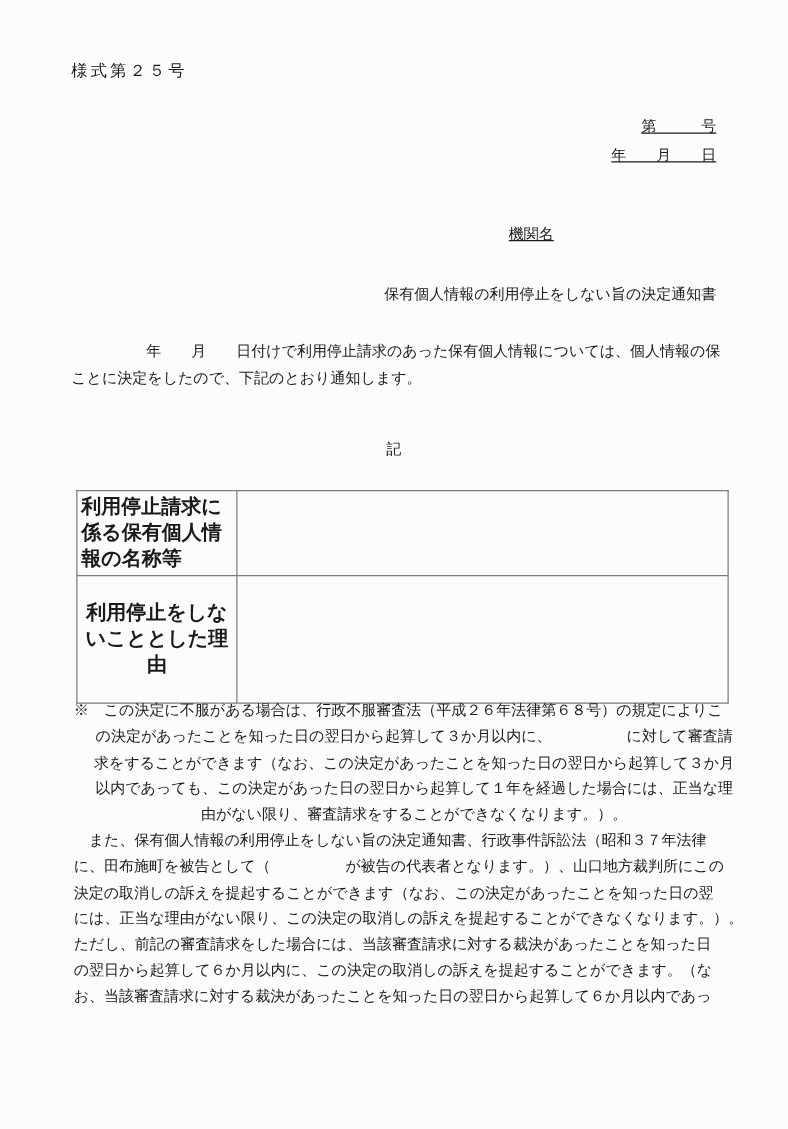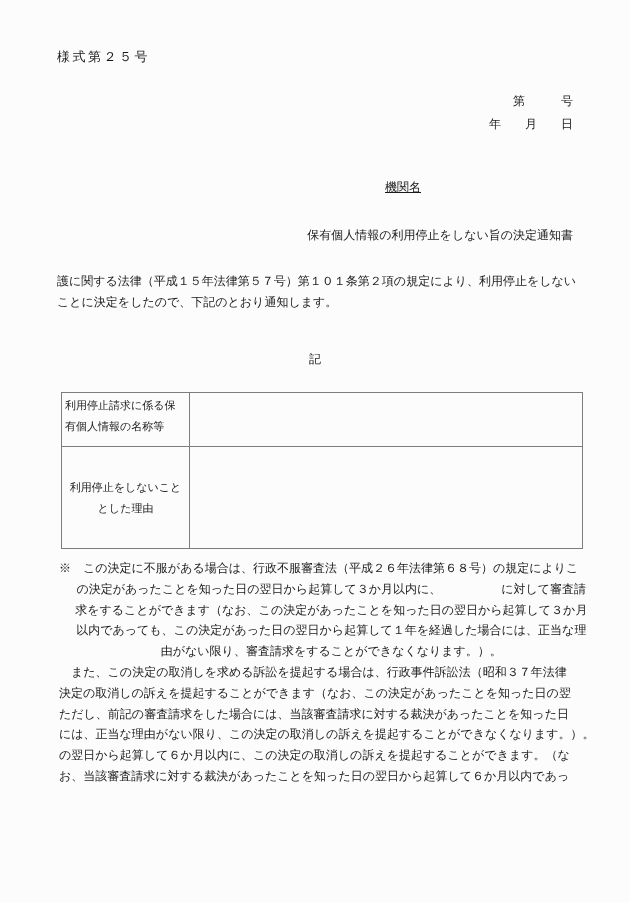--- a/index.html
+++ b/index.html
@@ -18,44 +18,46 @@
   .form-no {
     top: 48px; left: 57px;
     font-size: 13px;
     letter-spacing: 2.5px;
     white-space: pre;
   }
   .right-block {
     top: 90px; left: 57px; width: 516px;
     text-align: right;
     line-height: 23px;
+    text-decoration: underline;
   }
   .right-block div { white-space: pre; }
   .addressee { top: 156px; left: 78px; white-space: pre; letter-spacing: 0.5px; }
-  .issuer    { top: 179px; left: 385px; white-space: pre; text-decoration: underline; }
+  .issuer    { top: 179px; left: 407px; white-space: pre; text-decoration: underline; }
   .doc-title {
     top: 227px; left: 57px; width: 516px;
     text-align: right;
     white-space: pre;
   }
   .body-para { top: 271px; left: 57px; line-height: 21px; }
   .body-para div { white-space: pre; }
   .ki-marker { top: 351px; left: 57px; width: 516px; text-align: center; }
   table.main-table {
     position: absolute;
     top: 392px; left: 61px;
     width: 522px;
     border-collapse: collapse;
     table-layout: fixed;
   }
   table.main-table td {
     border: 1px solid #7d7d7d;
-    font-size: 11px;
+    font-size: 16px;
     line-height: 21px;
     padding: 2px 3px;
+    font-weight: bold;
   }
   td.label-col { width: 121px; }
   tr.row-name td  { height: 49px; vertical-align: top; }
   tr.row-reason td{ height: 97px; vertical-align: middle; text-align: center; }
   .notes {
     top: 558px; left: 59px;
     line-height: 20.8px;
   }
   .notes div { white-space: pre; }
   .notes div.hang { padding-left: 9px; text-align: center; }
@@ -71,21 +73,21 @@
     <div>第　　　号</div>
     <div>年　　月　　日</div>
   </div>
 
 
   <div class="abs issuer">機関名</div>
 
   <div class="abs doc-title">保有個人情報の利用停止をしない旨の決定通知書</div>
 
   <div class="abs body-para">
-    <div>護に関する法律（平成１５年法律第５７号）第１０１条第２項の規定により、利用停止をしない</div>
+    <div>　　　　　年　　月　　日付けで利用停止請求のあった保有個人情報については、個人情報の保</div>
     <div>ことに決定をしたので、下記のとおり通知します。</div>
   </div>
 
   <div class="abs ki-marker">記</div>
 
   <table class="main-table">
     <tbody>
         <tr class="row-name">
       <td class="label-col">利用停止請求に係る保有個人情報の名称等</td>
       <td></td>
@@ -96,21 +98,22 @@
     </tr>
   </tbody>
     </table>
 
   <div class="abs notes">
     <div>※　この決定に不服がある場合は、行政不服審査法（平成２６年法律第６８号）の規定によりこ</div>
     <div class="hang">の決定があったことを知った日の翌日から起算して３か月以内に、　　　　　に対して審査請</div>
     <div class="hang">求をすることができます（なお、この決定があったことを知った日の翌日から起算して３か月</div>
     <div class="hang">以内であっても、この決定があった日の翌日から起算して１年を経過した場合には、正当な理</div>
     <div class="hang">由がない限り、審査請求をすることができなくなります。）。</div>
-    <div>　また、この決定の取消しを求める訴訟を提起する場合は、行政事件訴訟法（昭和３７年法律</div>
+    <div>　また、保有個人情報の利用停止をしない旨の決定通知書、行政事件訴訟法（昭和３７年法律</div>
+    <div>に、田布施町を被告として（　　　　　が被告の代表者となります。）、山口地方裁判所にこの</div>
     <div>決定の取消しの訴えを提起することができます（なお、この決定があったことを知った日の翌</div>
+    <div>には、正当な理由がない限り、この決定の取消しの訴えを提起することができなくなります。）。</div>
     <div>ただし、前記の審査請求をした場合には、当該審査請求に対する裁決があったことを知った日</div>
-    <div>には、正当な理由がない限り、この決定の取消しの訴えを提起することができなくなります。）。</div>
     <div>の翌日から起算して６か月以内に、この決定の取消しの訴えを提起することができます。（な</div>
     <div>お、当該審査請求に対する裁決があったことを知った日の翌日から起算して６か月以内であっ</div>
   </div>
 
 </div>
 
 </body></html>

